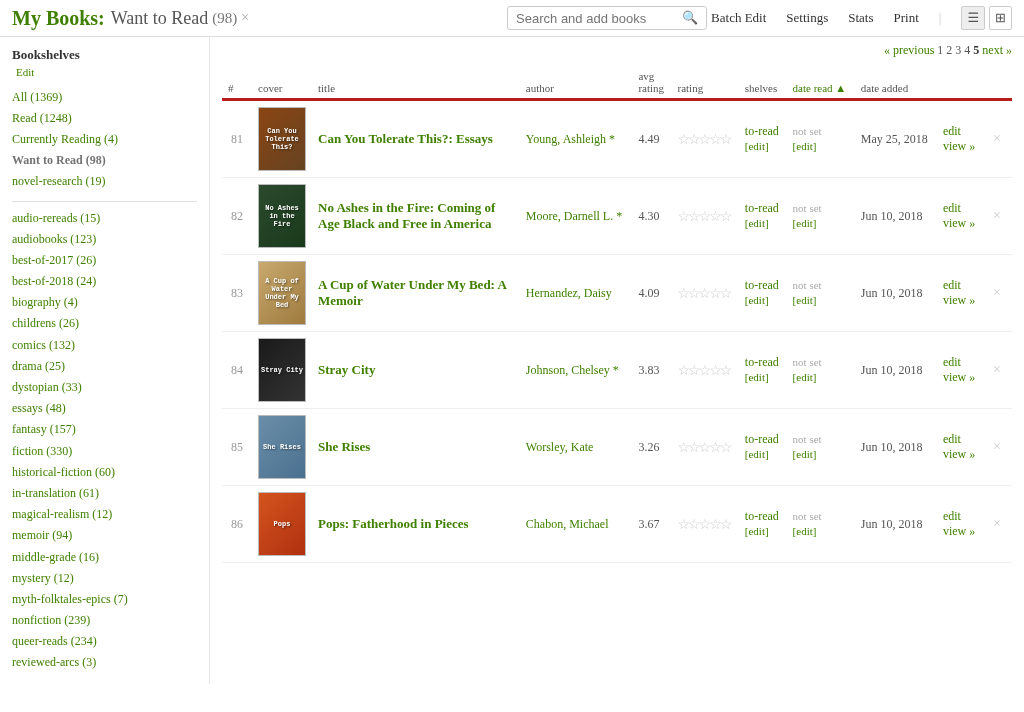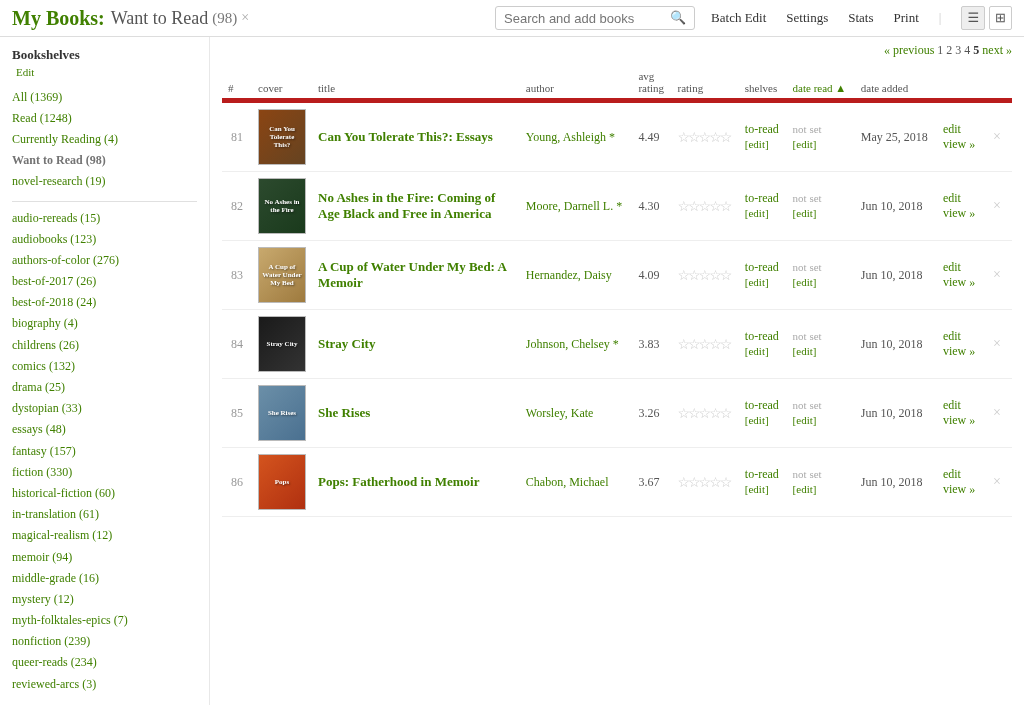--- a/index.html
+++ b/index.html
@@ -5,21 +5,21 @@
     * { box-sizing: border-box; margin: 0; padding: 0; }
     body { font-family: Georgia, 'Times New Roman', serif; font-size: 13px; background: #fff; color: #333; }
     
     
     .header { display: flex; align-items: center; padding: 6px 12px; border-bottom: 1px solid #ddd; background: #fff; }
     .header-title { font-size: 20px; color: #333; margin-right: 6px; font-weight: bold; }
     .header-title span { color: #408000; }
     .shelf-name { font-size: 18px; color: #555; margin-right: 4px; }
     .shelf-count { font-size: 15px; color: #777; margin-right: 4px; }
     .close-btn { color: #aaa; cursor: pointer; font-size: 14px; margin-right: auto; }
-    .search-box { display: flex; align-items: center; border: 1px solid #ccc; border-radius: 3px; padding: 3px 8px; width: 200px; margin-right: 16px; }
+    .search-box { display: flex; align-items: center; border: 1px solid #ccc; border-radius: 3px; padding: 3px 8px; width: 200px; margin-right: 4px; }
     .search-box input { border: none; outline: none; font-size: 13px; width: 100%; }
     .search-icon { color: #888; margin-left: 4px; }
     .header-actions { display: flex; align-items: center; gap: 20px; font-size: 13px; }
     .header-actions a { color: #333; text-decoration: none; cursor: pointer; }
     .divider { color: #ccc; }
     .view-icons { display: flex; gap: 4px; }
     .view-icon { border: 1px solid #ccc; padding: 3px 5px; cursor: pointer; color: #555; border-radius: 2px; }
     .view-icon.active { background: #eee; }
     
     
@@ -35,21 +35,21 @@
     .sidebar-divider { border: none; border-top: 1px solid #e0e0e0; margin: 6px 0; }
     
     
     .content { flex: 1; padding: 6px 12px; }
     .pagination-top { text-align: right; font-size: 12px; color: #555; margin-bottom: 8px; }
     .pagination-top a { color: #408000; text-decoration: none; }
     .pagination-top strong { font-weight: bold; color: #333; }
     
     
     .books-table { width: 100%; border-collapse: collapse; }
-    .books-table th { font-size: 11px; color: #555; text-align: left; padding: 4px 6px; border-bottom: 5px solid #b91c1c; font-weight: normal; vertical-align: bottom; }
+    .books-table th { font-size: 11px; color: #555; text-align: left; padding: 4px 6px; border-bottom: 3px solid #b91c1c; font-weight: normal; vertical-align: bottom; }
     .books-table th.sortable { color: #408000; cursor: pointer; }
     .books-table td { padding: 6px 6px; vertical-align: middle; border-bottom: 1px solid #eee; font-size: 12px; }
     
     .row-num { color: #999; font-size: 11px; width: 30px; text-align: center; }
     .cover-cell { width: 60px; }
     .title-cell { max-width: 200px; }
     .title-link { color: #408000; text-decoration: none; font-size: 13px; font-weight: bold; }
     .author-cell { max-width: 120px; }
     .author-link { color: #408000; text-decoration: none; font-size: 12px; }
     .avg-rating { font-size: 12px; color: #555; }
@@ -66,27 +66,28 @@
     
     .cover-1 { background: linear-gradient(135deg, #8B4513 0%, #654321 100%); }
     .cover-2 { background: linear-gradient(135deg, #2c4a2e 0%, #1a3a1c 100%); }
     .cover-3 { background: linear-gradient(135deg, #c8a96e 0%, #9e7a3e 100%); }
     .cover-4 { background: linear-gradient(135deg, #1a1a1a 0%, #333 100%); }
     .cover-5 { background: linear-gradient(135deg, #6b8fa8 0%, #4a7090 100%); }
     .cover-6 { background: linear-gradient(135deg, #d4541e 0%, #b03010 100%); }
     
     .book-cover-box {
       width: 48px;
-      height: 56px;
+      height: 64px;
       border: 1px solid #bbb;
       display: flex;
       align-items: center;
       justify-content: center;
       overflow: hidden;
       position: relative;
+      font-family: Liberation Mono, monospace;
     }
     .book-cover-box .cover-text {
       color: #fff;
       font-size: 7px;
       text-align: center;
       padding: 2px;
       font-weight: bold;
       text-shadow: 1px 1px 2px rgba(0,0,0,0.5);
     }
   </style>
@@ -129,21 +130,20 @@
       <a>All (1369)</a>
       <a>Read (1248)</a>
       <a>Currently Reading (4)</a>
       <a class="active">Want to Read (98)</a>
       <a>novel-research (19)</a>
     </div>
     <hr class="sidebar-divider">
     <div id="shelf-list">
         <a>audio-rereads (15)</a>
         <a>audiobooks (123)</a>
-        <a>authors-of-color (276)</a>
         <a>best-of-2017 (26)</a>
         <a>best-of-2018 (24)</a>
         <a>biography (4)</a>
         <a>childrens (26)</a>
         <a>comics (132)</a>
         <a>drama (25)</a>
         <a>dystopian (33)</a>
         <a>essays (48)</a>
         <a>fantasy (157)</a>
         <a>fiction (330)</a>
@@ -355,21 +355,21 @@
     </td>
   </tr>
           <tr>
     <td class="row-num">86</td>
     <td class="cover-cell">
       <div class="book-cover-box cover-6">
         <span class="cover-text">Pops</span>
       </div>
     </td>
     <td class="title-cell">
-      <a class="title-link">Pops: Fatherhood in Memoir</a>
+      <a class="title-link">Pops: Fatherhood in Pieces</a>
     </td>
     <td class="author-cell">
       <a class="author-link">Chabon, Michael</a>
     </td>
     <td class="avg-rating">3.67</td>
     <td>
       <span class="stars">☆☆☆☆☆</span>
     </td>
     <td class="shelves-cell">
       <span class="shelf-tag">to-read</span><br>

